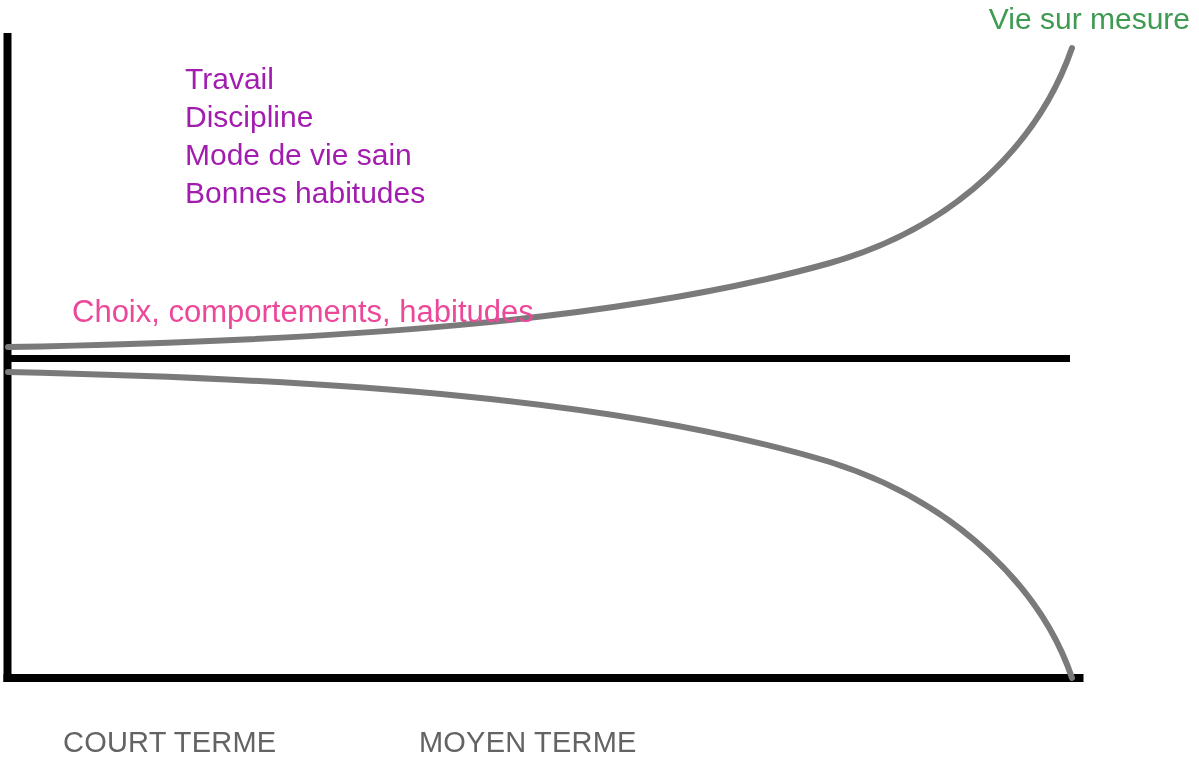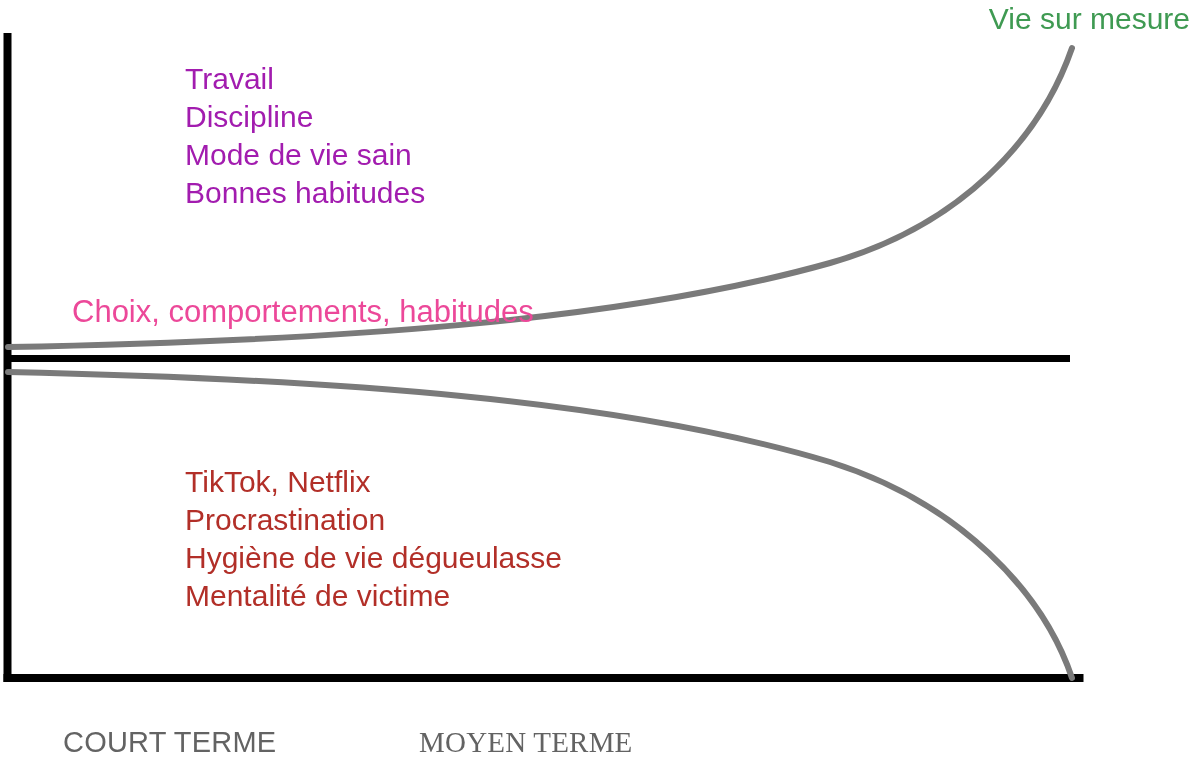--- a/index.html
+++ b/index.html
@@ -83,21 +83,21 @@
   
   .axis-label {
     position: absolute;
     top: 726px;
     font-size: 29px;
     color: #636363;
     letter-spacing: 0.2px;
     white-space: nowrap;
   }
   #axis-label-0 { left: 63px; }
-  #axis-label-1 { left: 419px; font-family: Liberation Serif, serif; }
+  #axis-label-1 { left: 419px; }
   #axis-label-2 { left: 769px; }
 </style>
 </head>
 <body>
 
 <div id="stage">
 
   <svg class="svg-layer" viewBox="0 0 1199 774" preserveAspectRatio="none">
 
     <rect x="3.5" y="33" width="8" height="649" fill="#000000"></rect>
@@ -117,26 +117,20 @@
 
   <div class="txt" id="good-list">
     <div class="line">Travail</div>
     <div class="line">Discipline</div>
     <div class="line">Mode de vie sain</div>
     <div class="line">Bonnes habitudes</div>
   </div>
 
   <div class="txt" id="middle-caption">Choix, comportements, habitudes</div>
 
-  <div class="txt" id="bad-list">
-    <div class="line">TikTok, Netflix</div>
-    <div class="line">Procrastination</div>
-    <div class="line">Hygiène de vie dégueulasse</div>
-    <div class="line">Mentalité de victime</div>
-  </div>
 
   <div class="txt" id="good-outcome-label">Vie sur mesure</div>
 
 
   <div class="axis-label" id="axis-label-0">COURT TERME</div>
   <div class="axis-label" id="axis-label-1">MOYEN TERME</div>
 
 </div>
 
 </body></html>

